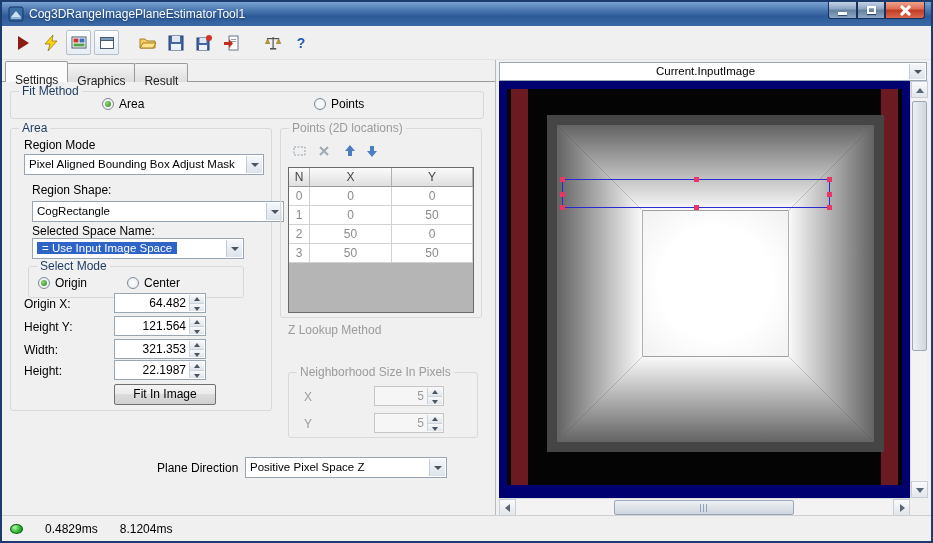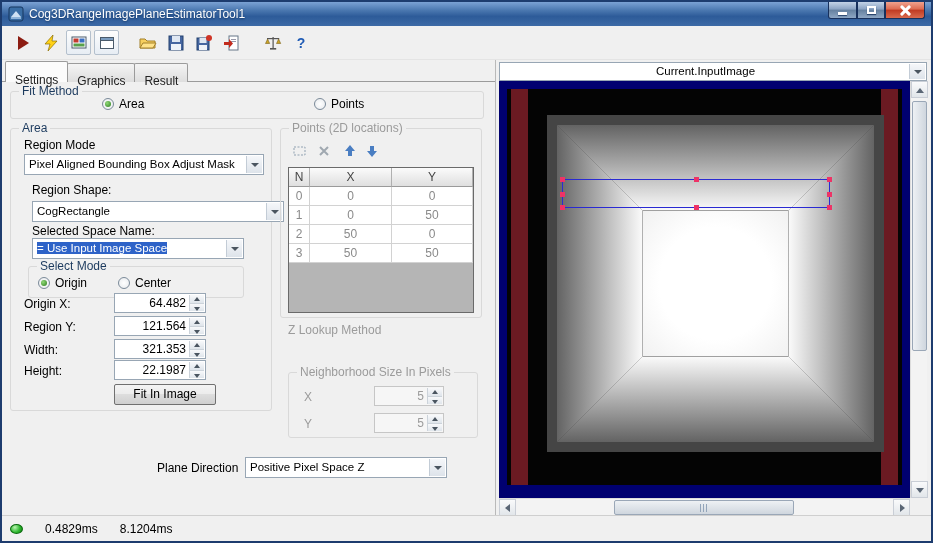--- a/index.html
+++ b/index.html
@@ -67,21 +67,21 @@
   .combo { position:absolute; background:#fff; border:1px solid #98a6b4; }
   .combo .txt { position:absolute; left:4px; top:0; bottom:0; right:19px; line-height:19px;
                 font-size:11.5px; overflow:hidden; white-space:nowrap; }
   .combo .cbtn { position:absolute; top:1px; bottom:1px; right:1px; width:16px;
                 background:linear-gradient(#f5f7fa,#dde3ea); border-left:1px solid #c3ccd6;
                 display:flex; align-items:center; justify-content:center; }
   .carrow { width:0; height:0; border-left:4px solid transparent; border-right:4px solid transparent;
             border-top:4px solid #4a5560; }
   .combo.disabled { background:#f2f2f2; border-color:#c4cad0; }
   .combo.disabled .txt { color:#9b9b9b; }
-  .hl { background:#2e63c8; color:#fff; padding:0 0; }
+  .hl { background:#2e63c8; color:#fff; padding:0 5px; }
 
   .spin { position:absolute; background:#fff; border:1px solid #98a6b4; height:20px; }
   .spin .val { position:absolute; left:2px; right:19px; top:0; bottom:0; text-align:right;
                line-height:18px; }
   .spin .sb { position:absolute; right:1px; top:1px; bottom:1px; width:15px; display:flex;
               flex-direction:column; border-left:1px solid #ccd3da; }
   .spin .su, .spin .sd { flex:1; position:relative; background:linear-gradient(#f8f9fb,#dfe5eb); }
   .spin .su { border-bottom:1px solid #ccd3da; }
   .spin .su::after { content:""; position:absolute; left:4px; top:2px; border-left:3px solid transparent;
                border-right:3px solid transparent; border-bottom:4px solid #4a5560; }
@@ -309,34 +309,34 @@
             </span>
         </div>
 
         <div class="gb" style="left:26px;top:184px;width:216px;height:32px;">
           <span class="t">Select Mode</span>
         </div>
         <div class="radio checked" style="left:36px;top:194px;">
           <span class="dot"></span>
           <span>Origin</span>
         </div>
-        <div class="radio" style="left:116px;top:194px;">
+        <div class="radio" style="left:125px;top:194px;">
           <span class="dot"></span>
           <span>Center</span>
         </div>
 
         <span class="lbl" style="left:22px;top:215px;">Origin X:</span>
         <div class="spin" style="left:112px;top:211px;width:92px;">
           <span class="val">64.482</span>
           <span class="sb">
               <i class="su"></i>
               <i class="sd"></i>
             </span>
         </div>
-        <span class="lbl" style="left:22px;top:238px;">Region Y:</span>
+        <span class="lbl" style="left:22px;top:238px;">Height Y:</span>
         <div class="spin" style="left:112px;top:234px;width:92px;">
           <span class="val">121.564</span>
           <span class="sb">
               <i class="su"></i>
               <i class="sd"></i>
             </span>
         </div>
         <span class="lbl" style="left:22px;top:261px;">Width:</span>
         <div class="spin" style="left:112px;top:257px;width:92px;">
           <span class="val">321.353</span>

